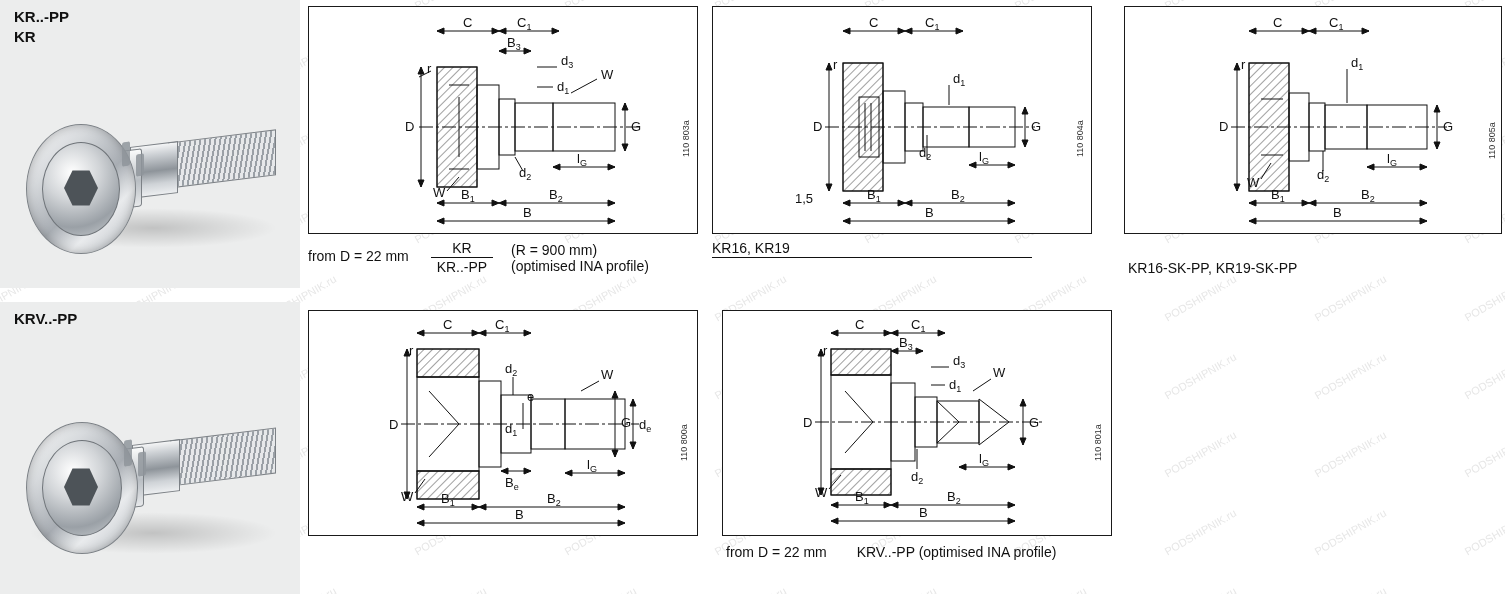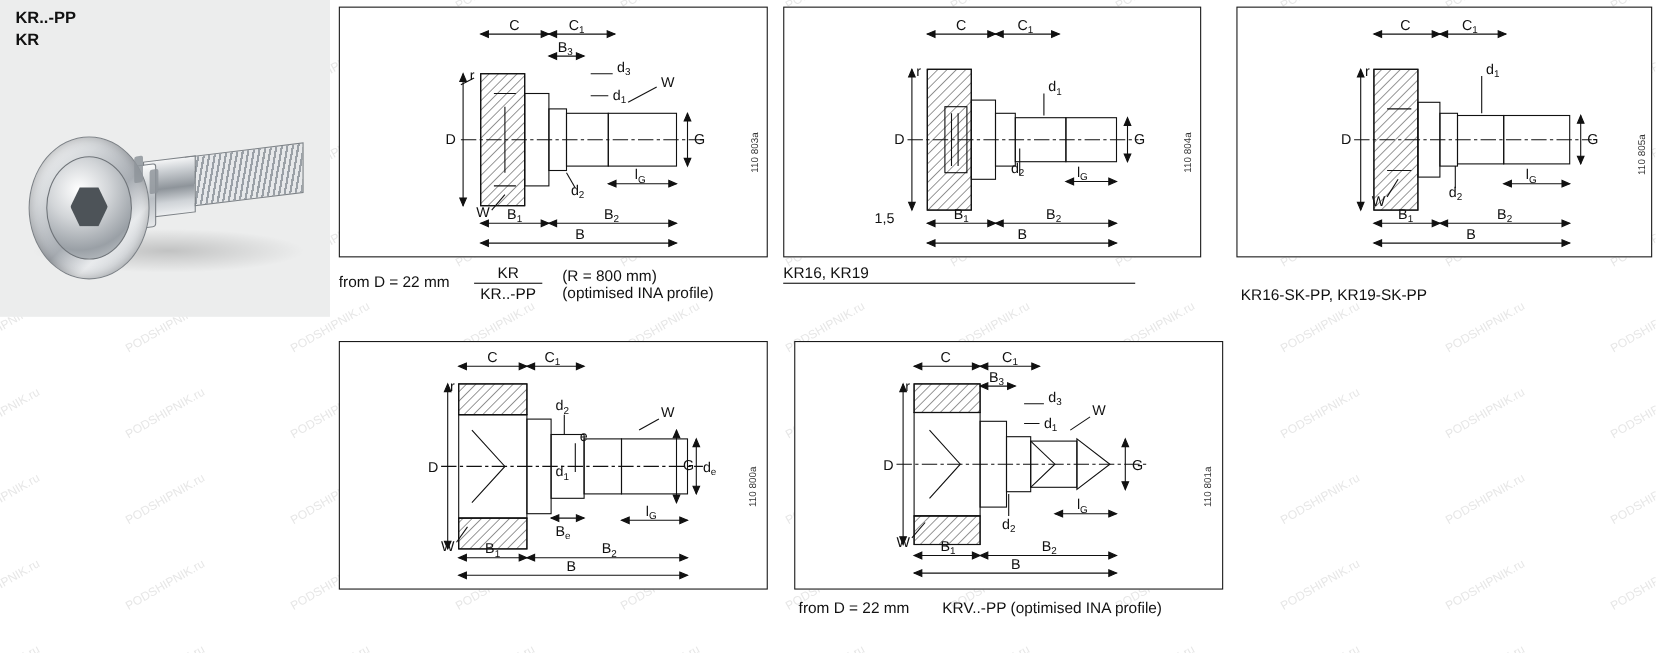--- a/index.html
+++ b/index.html
@@ -261,21 +261,21 @@
     </svg>
   </div>
 
   <div class="caption" style="left:308px;top:240px;">
     <span>from D = 22 mm</span>
     <span class="frac" style="margin-left:18px;">
       <span class="top">KR</span>
       <span class="bot">KR..-PP</span>
     </span>
     <span style="display:inline-block;vertical-align:middle;margin-left:14px;">
-      <span style="display:block;">(R = 800 mm)</span>
+      <span style="display:block;">(R = 900 mm)</span>
       <span style="display:block;">(optimised INA profile)</span>
     </span>
   </div>
 
   <div class="panel bordered" style="left:712px;top:6px;width:380px;height:228px;">
     <svg width="378" height="226" viewBox="0 0 378 226">
       <g stroke="#111" fill="none" stroke-width="1">
         <rect x="130" y="56" width="40" height="128" fill="url(#hatchB)"></rect>
         <rect x="130" y="56" width="40" height="128"></rect>
         <rect x="170" y="84" width="22" height="72"></rect>
@@ -400,20 +400,35 @@
       <text class="lbl" x="122" y="180">W</text>
       <text class="lbl" x="146" y="192">B<tspan class="sub" dy="3">1</tspan></text>
       <text class="lbl" x="236" y="192">B<tspan class="sub" dy="3">2</tspan></text>
       <text class="lbl" x="208" y="210">B</text>
       <text class="code" x="370" y="152" transform="rotate(-90 370 152)">110 805a</text>
     </svg>
   </div>
 
   <div class="caption" style="left:1128px;top:260px;">KR16-SK-PP, KR19-SK-PP</div>
 
+  <div class="panel gray" style="left:0;top:302px;width:300px;height:292px;">
+    <div class="hdr" style="position:absolute;left:14px;top:8px;">KRV..-PP</div>
+
+    <div class="render" style="left:18px;top:52px;width:268px;height:210px;">
+      <div class="shadow" style="left:10px;top:158px;width:250px;height:42px;"></div>
+      <div class="thread" style="left:152px;top:80px;width:104px;height:44px;transform:skewY(-7deg);"></div>
+      <div class="shaft" style="left:114px;top:88px;width:46px;height:50px;transform:skewY(-7deg);"></div>
+      <div class="collar" style="left:98px;top:94px;width:26px;height:58px;transform:skewY(-7deg);"></div>
+      <div class="flange" style="left:8px;top:68px;width:110px;height:130px;"></div>
+      <div class="hub" style="left:24px;top:86px;width:78px;height:94px;"></div>
+      <div class="hex" style="left:46px;top:112px;width:34px;height:42px;"></div>
+      <div class="slot" style="left:106px;top:86px;width:8px;height:26px;transform:skewY(-10deg);"></div>
+      <div class="slot" style="left:120px;top:98px;width:8px;height:24px;transform:skewY(-10deg);"></div>
+    </div>
+  </div>
 
   <div class="panel bordered" style="left:308px;top:310px;width:390px;height:226px;">
     <svg width="388" height="224" viewBox="0 0 388 224">
       <g stroke="#111" fill="none" stroke-width="1">
         <rect x="108" y="38" width="62" height="28" fill="url(#hatchD)"></rect>
         <rect x="108" y="38" width="62" height="28"></rect>
         <rect x="108" y="160" width="62" height="28" fill="url(#hatchD)"></rect>
         <rect x="108" y="160" width="62" height="28"></rect>
         <rect x="108" y="66" width="62" height="94"></rect>
         <rect x="170" y="70" width="22" height="86"></rect>

